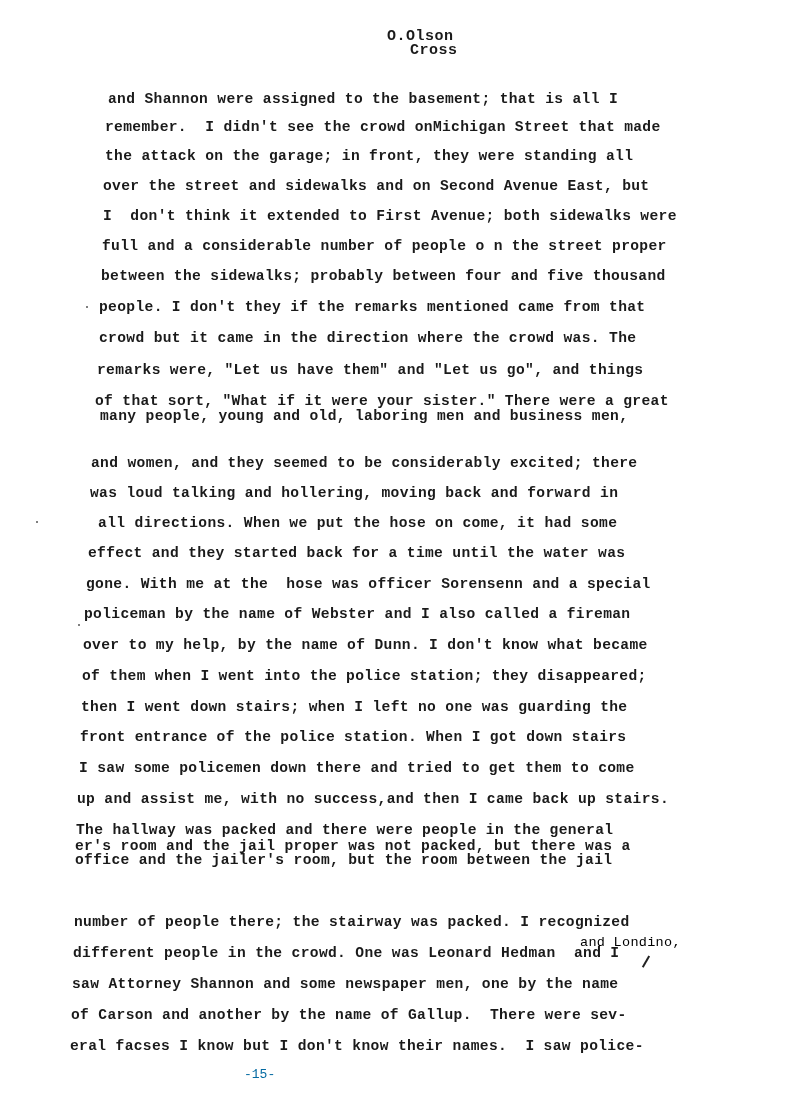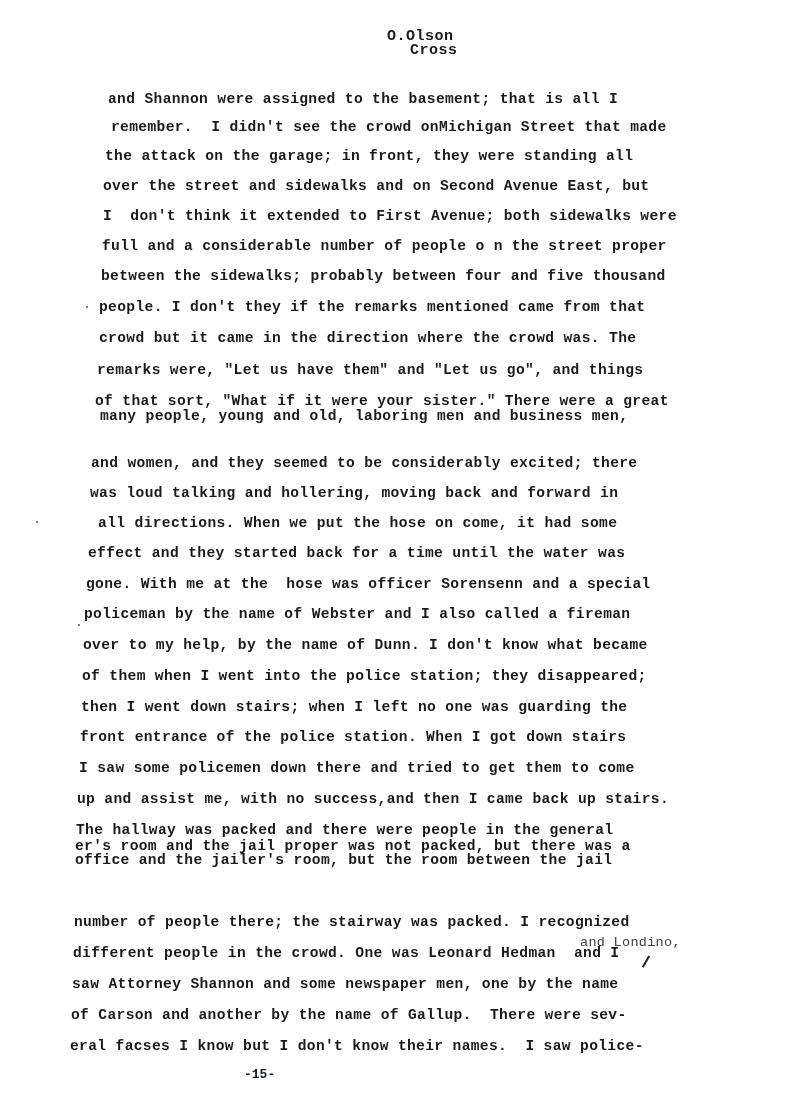--- a/index.html
+++ b/index.html
@@ -36,55 +36,55 @@
       letter-spacing: 0.35px;
       font-weight: bold;
       color: #1a1a1a;
       transform-origin: left top;
     }
     .insert {
       position: absolute;
       font-size: 13.5px;
       white-space: pre;
       letter-spacing: 0.3px;
-      color: #404040;
+      color: #000000;
       font-weight: normal;
     }
     .caret {
       position: absolute;
       width: 1.5px;
       height: 13px;
       background: #222;
       transform: rotate(30deg);
     }
     .page-number {
       position: absolute;
       font-size: 13px;
-      font-weight: bold;
+      font-weight: normal;
       white-space: pre;
-      color: #0f172a;
+      color: #0369a1;
     }
     .speck {
       position: absolute;
       width: 2px; height: 2px;
       background: #555;
       border-radius: 1px;
     }
   </style>
 </head>
 <body>
 
 <div class="page">
 
   <div class="header-line" style="left:387px; top:28px;">O.Olson</div>
   <div class="header-line" style="left:410px; top:42px;">Cross</div>
 
   <div>
     <div class="line" style="left:108px; top:91px;">and Shannon were assigned to the basement; that is all I</div>
-    <div class="line" style="left:111px; top:119px;">remember.  I didn't see the crowd onMichigan Street that made</div>
+    <div class="line" style="left:105px; top:119px;">remember.  I didn't see the crowd onMichigan Street that made</div>
     <div class="line" style="left:105px; top:148px;">the attack on the garage; in front, they were standing all</div>
     <div class="line" style="left:103px; top:178px;">over the street and sidewalks and on Second Avenue East, but</div>
     <div class="line" style="left:103px; top:208px;">I  don't think it extended to First Avenue; both sidewalks were</div>
     <div class="line" style="left:102px; top:238px;">full and a considerable number of people o n the street proper</div>
     <div class="line" style="left:101px; top:268px;">between the sidewalks; probably between four and five thousand</div>
     <div class="line" style="left:99px;  top:299px;">people. I don't they if the remarks mentioned came from that</div>
     <div class="line" style="left:99px;  top:330px;">crowd but it came in the direction where the crowd was. The</div>
     <div class="line" style="left:97px;  top:362px;">remarks were, "Let us have them" and "Let us go", and things</div>
     <div class="line" style="left:95px;  top:393px;">of that sort, "What if it were your sister." There were a great</div>
     <div class="line" style="left:93px;  top:408px;margin-left:7px;">many people, young and old, laboring men and business men,</div>

